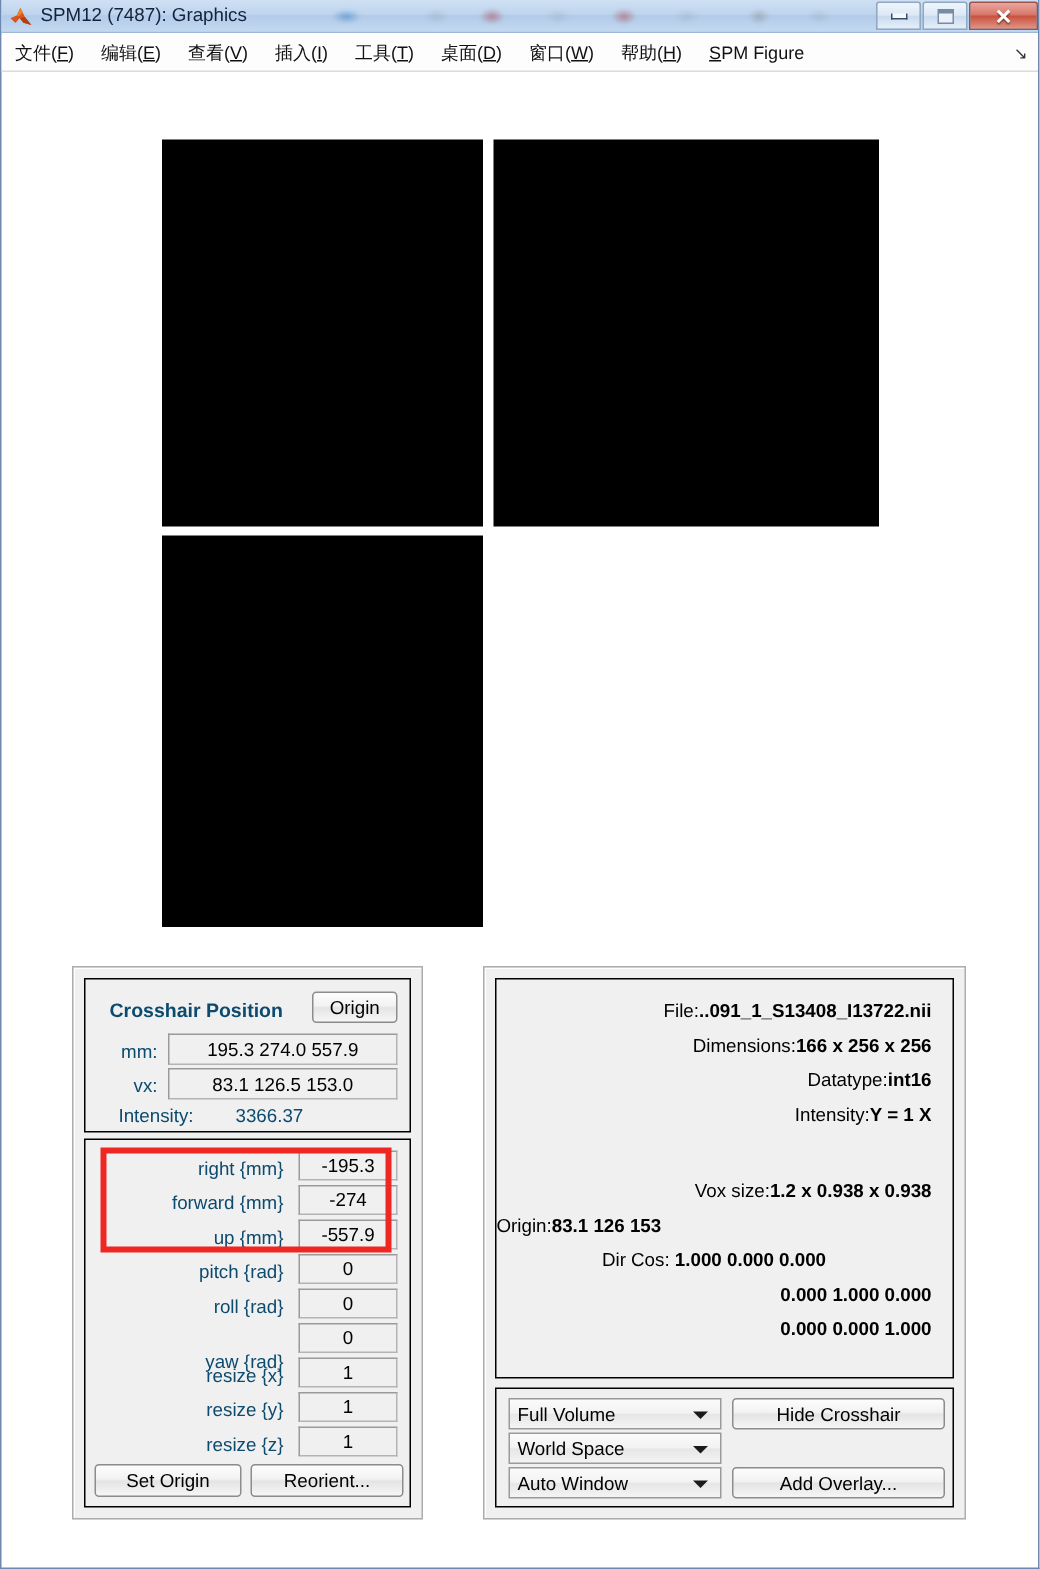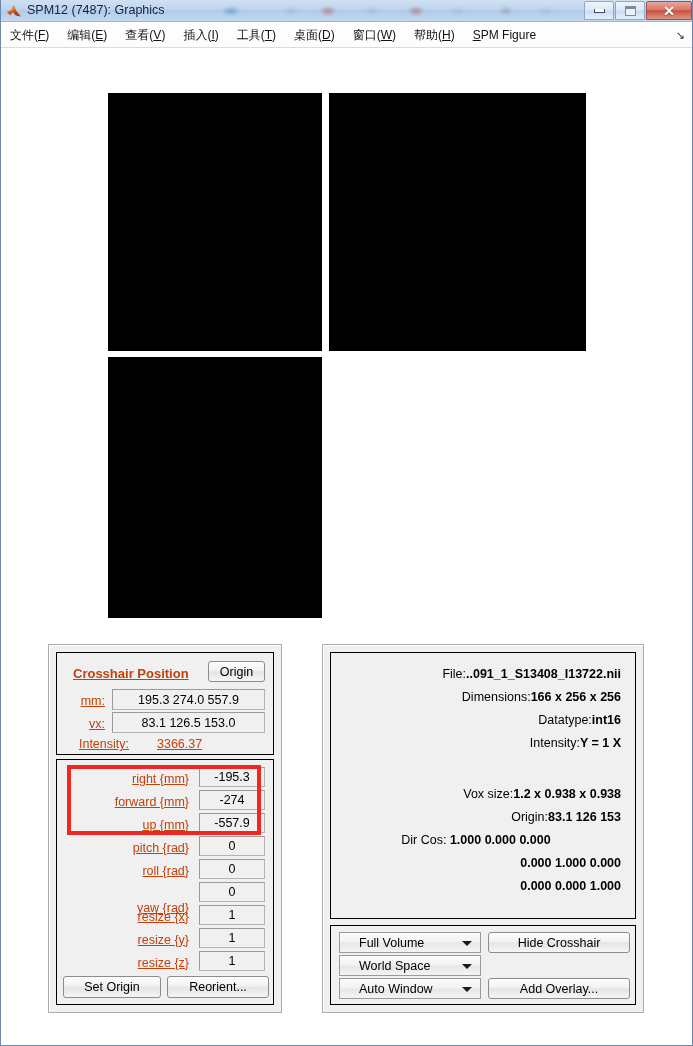--- a/index.html
+++ b/index.html
@@ -110,23 +110,22 @@
   .spm-frame-outer {
     position: absolute;
     background: #f0f0f0;
     border: 1px solid #adadad;
     box-shadow: inset 1px 1px 0 #ffffff;
   }
 
   .lbl {
     position: absolute;
     font-size: 12.5px;
-    color: #c2410c;
-    white-space: nowrap;
-    text-decoration: underline;
+    color: #0c4a6e;
+    white-space: nowrap;
   }
   .lbl.bold { font-weight: bold; }
   .lbl.r { text-align: right; }
 
   
   .efield {
     position: absolute;
     background: #f0f0f0;
     border: 1px solid #b4b4b4;
     border-top-color: #9a9a9a;
@@ -150,21 +149,21 @@
   }
 
   
   .pmenu {
     position: absolute;
     background: linear-gradient(to bottom,#fbfbfb 0%,#f2f2f2 48%,#e6e6e6 53%,#f4f4f4 100%);
     border: 1px solid #9a9a9a;
     font-size: 12.5px;
     color: #000;
     display: flex; align-items: center;
-    padding-left: 19px;
+    padding-left: 5px;
     white-space: nowrap;
   }
   .pmenu .arrow {
     position: absolute; right: 8px; top: 50%;
     margin-top: -2px;
     width: 0; height: 0;
     border-left: 5px solid transparent;
     border-right: 5px solid transparent;
     border-top: 5px solid #1a1a1a;
   }
@@ -293,21 +292,21 @@
       <div class="info-line" style="left:0; top:60px; width:290px; text-align:right;">
         <span class="k">Datatype:</span><span class="v">int16</span>
       </div>
       <div class="info-line" style="left:0; top:83px; width:290px; text-align:right;">
         <span class="k">Intensity:</span><span class="v">Y = 1 X</span>
       </div>
 
       <div class="info-line" style="left:0; top:134px; width:290px; text-align:right;">
         <span class="k">Vox size:</span><span class="v">1.2 x 0.938 x 0.938</span>
       </div>
-      <div class="info-line" style="left:0; top:157px; width:290px; text-align:right;">
+      <div class="info-line" style="left:0; top:157px; width:290px; ">
         <span class="k">Origin:</span><span class="v">83.1 126 153</span>
       </div>
       <div class="info-line" style="left:0; top:180px; width:290px; text-align:center;">
         <span class="k">Dir Cos: </span><span class="v">1.000  0.000  0.000</span>
       </div>
       <div class="info-line v" style="left:0; top:203px; width:290px; text-align:right; font-weight:bold;">0.000  1.000  0.000</div>
       <div class="info-line v" style="left:0; top:226px; width:290px; text-align:right; font-weight:bold;">0.000  0.000  1.000</div>
     </div>
 
     <div class="spm-frame" style="left:328px; top:876px; width:306px; height:80px;">

